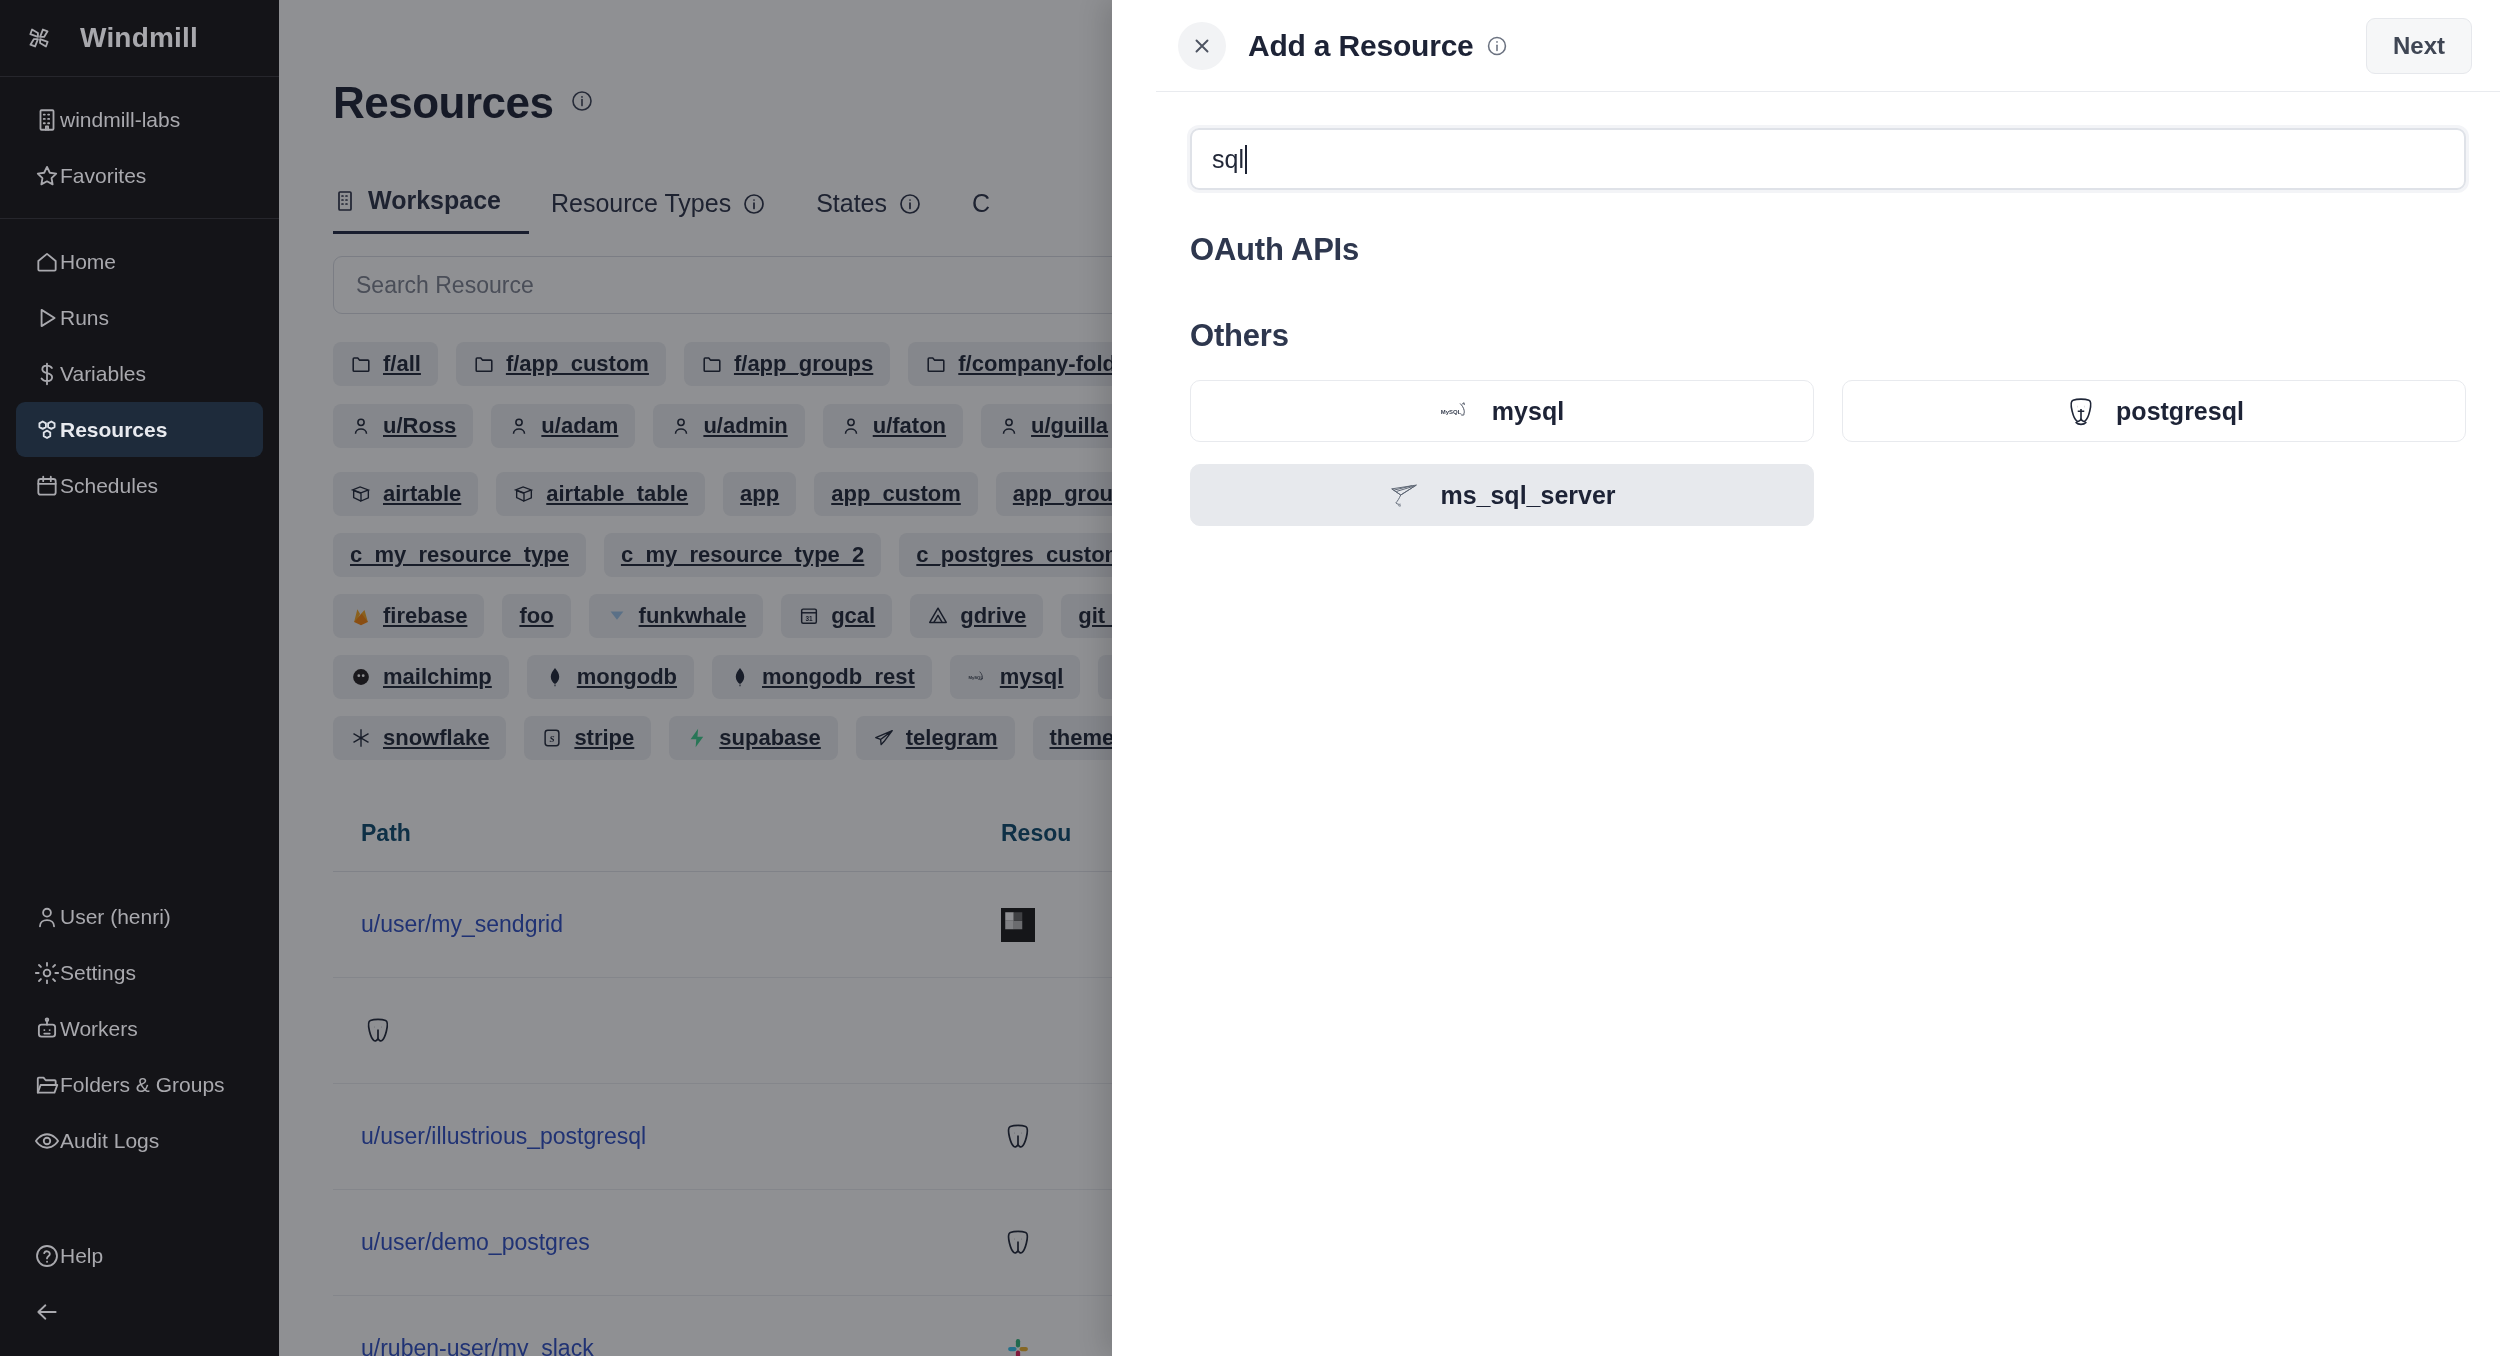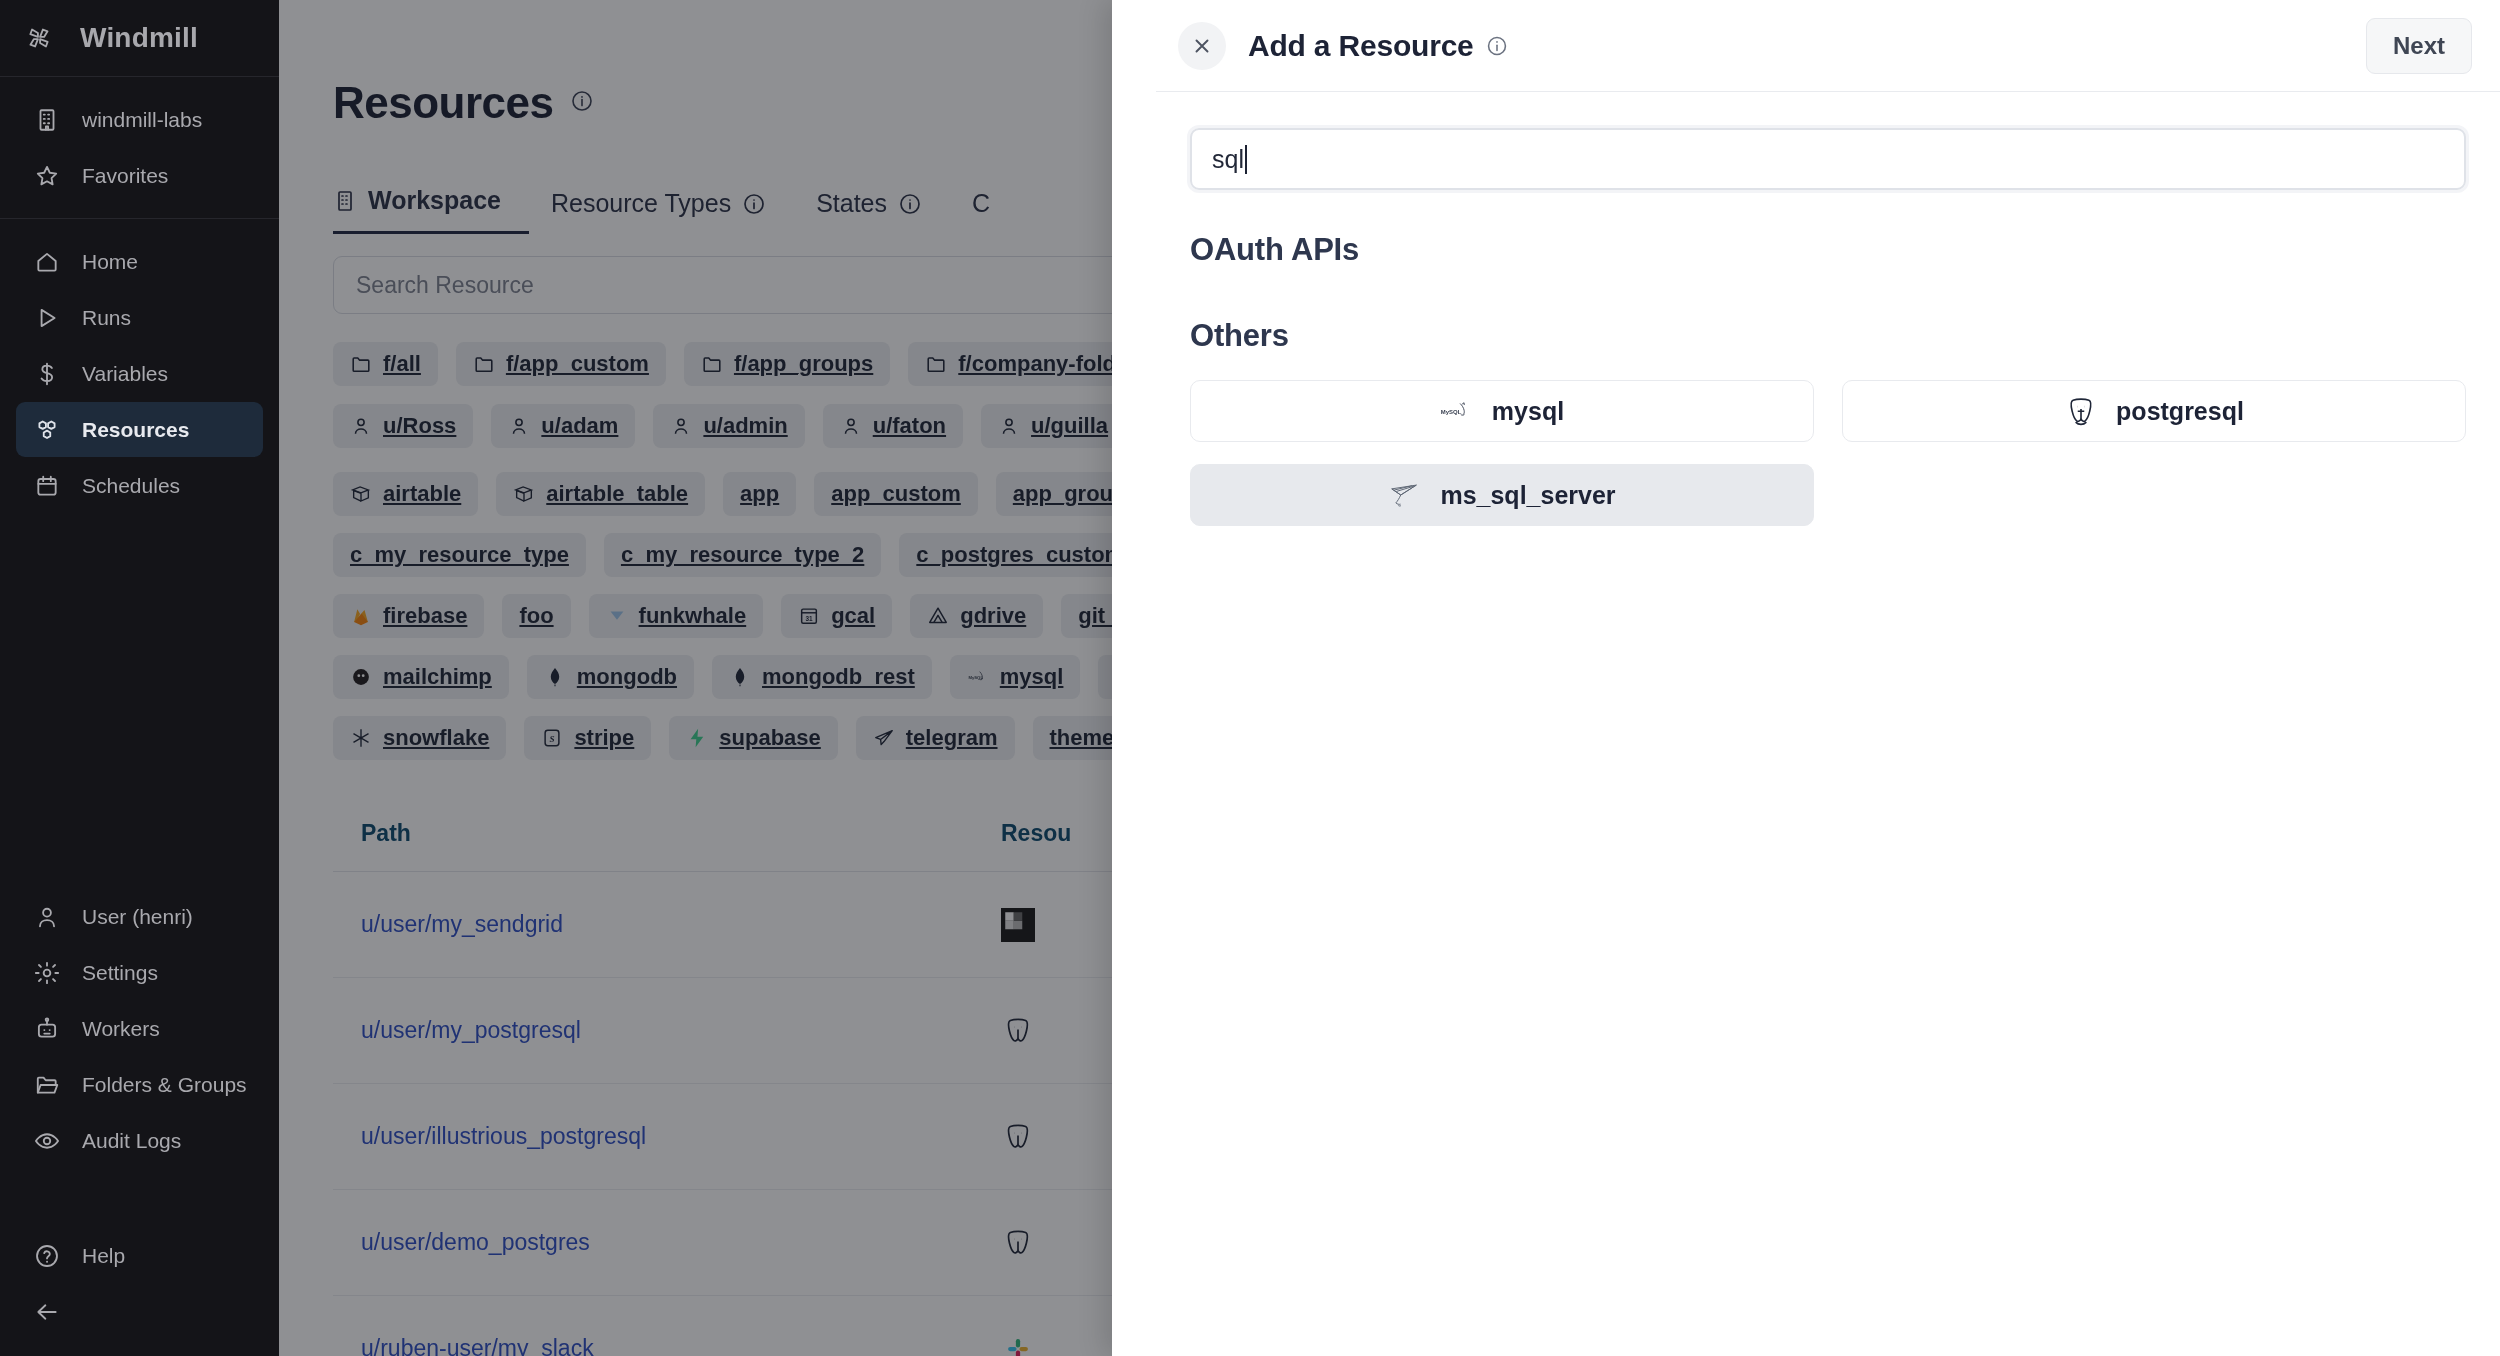--- a/index.html
+++ b/index.html
@@ -23,21 +23,21 @@
     height: 77px; display: flex; align-items: center;
     padding-left: 26px; gap: 28px;
     border-bottom: 1px solid #26262c;
   }
   .sb-logo-text {
     color: #a8a8ad; font-size: 28px; font-weight: bold; letter-spacing: .2px;
   }
   .sb-group { padding: 14px 0 14px 0; }
   .sb-group.bordered { border-bottom: 1px solid #26262c; }
   .sb-item {
-    display: flex; align-items: center; gap: 22px;
+    display: flex; align-items: center; 
     height: 55px; margin: 1px 16px; padding-left: 18px;
     border-radius: 9px; cursor: pointer;
   }
   .sb-item .lbl { color: #a9a9ae; font-size: 21px; }
   .sb-item.active { background: #1e2b3b; }
   .sb-item.active .lbl { color: #e8eaef; font-weight: bold; }
   .sb-item.active svg { stroke: #dfe3ea; }
   .sb-icon { width: 26px; height: 26px; flex: 0 0 26px; display:block; }
   .sb-icon svg { width: 26px; height: 26px; display: block;
     stroke: #a9a9ae; stroke-width: 1.7; fill: none;
@@ -661,21 +661,20 @@
             <svg width="34" height="34" viewBox="0 0 24 24">
                 <rect width="24" height="24" fill="#1a1a1a"></rect>
                 <rect x="3" y="3" width="6" height="6" fill="#fff"></rect>
                 <rect x="9" y="9" width="6" height="6" fill="#bbb"></rect>
                 <rect x="9" y="3" width="6" height="6" fill="#6b6b6b"></rect>
                 <rect x="3" y="9" width="6" height="6" fill="#e3e3e3"></rect>
               </svg>
           </span>
         </div>
         <div class="tr">
-          <span class="c-path">u/user/my_postgresql</span>
           <span class="c-icon">
             <svg width="34" height="34" viewBox="0 0 24 24" fill="none" stroke="#1f2638" stroke-width="1.2">
                 <path d="M6.6 4.6c2.8-1 8-1 10.8 0 1.4.6 1.3 4.3.5 7.6-.7 2.9-2.1 5.8-3.2 6.6-1 .7-2.3-.6-2.7-1.3-.5.8-1.8 2-2.8 1.3-1.1-.8-2.5-3.7-3.2-6.6-.8-3.3-.9-7 .6-7.6z"></path>
                 <path d="M9.4 9.2h.1M14.6 9.2h.1M12 11v6.5"></path>
               </svg>
           </span>
         </div>
         <div class="tr">
           <span class="c-path">u/user/illustrious_postgresql</span>
           <span class="c-icon">

